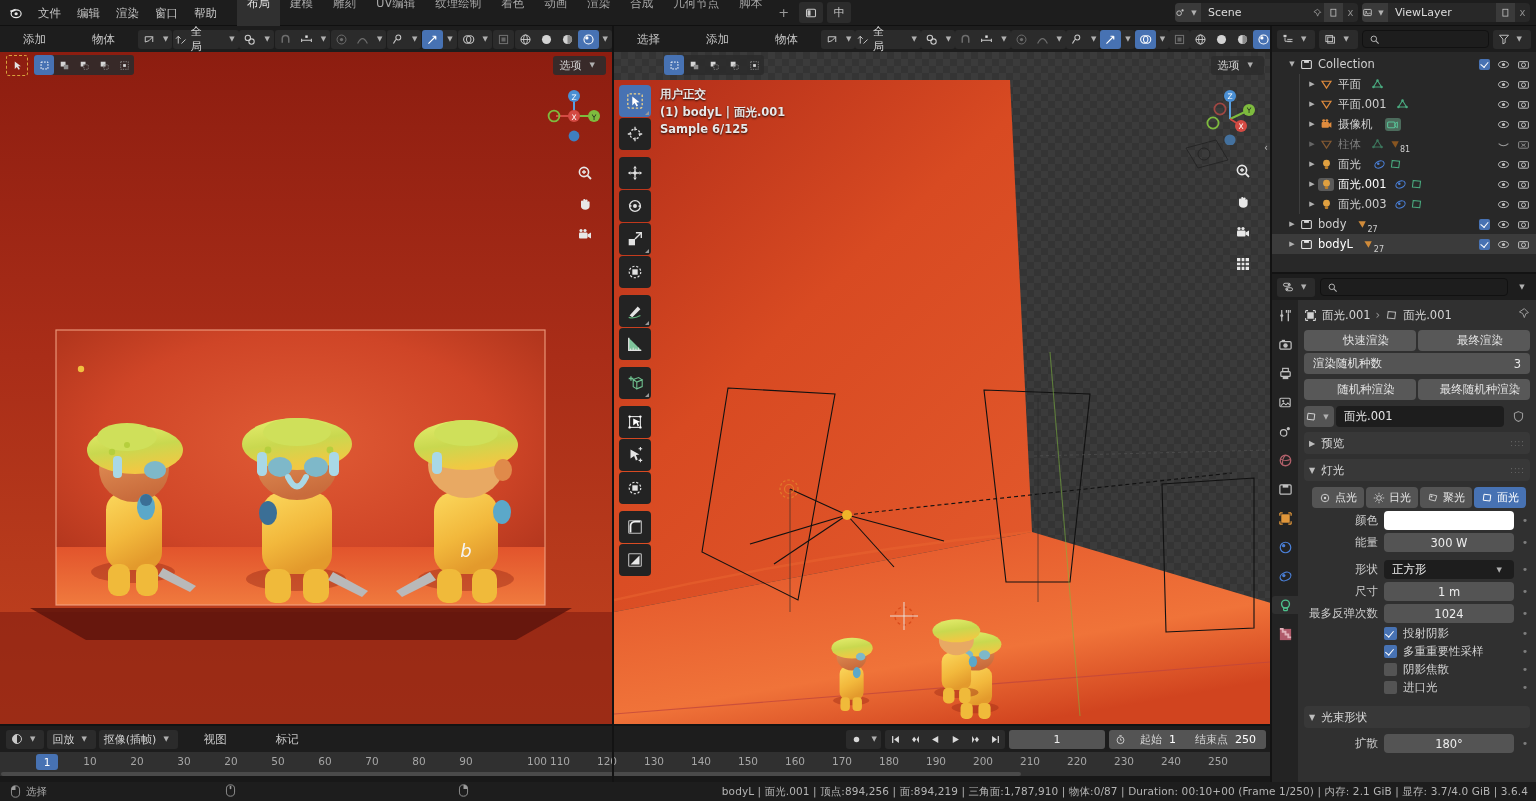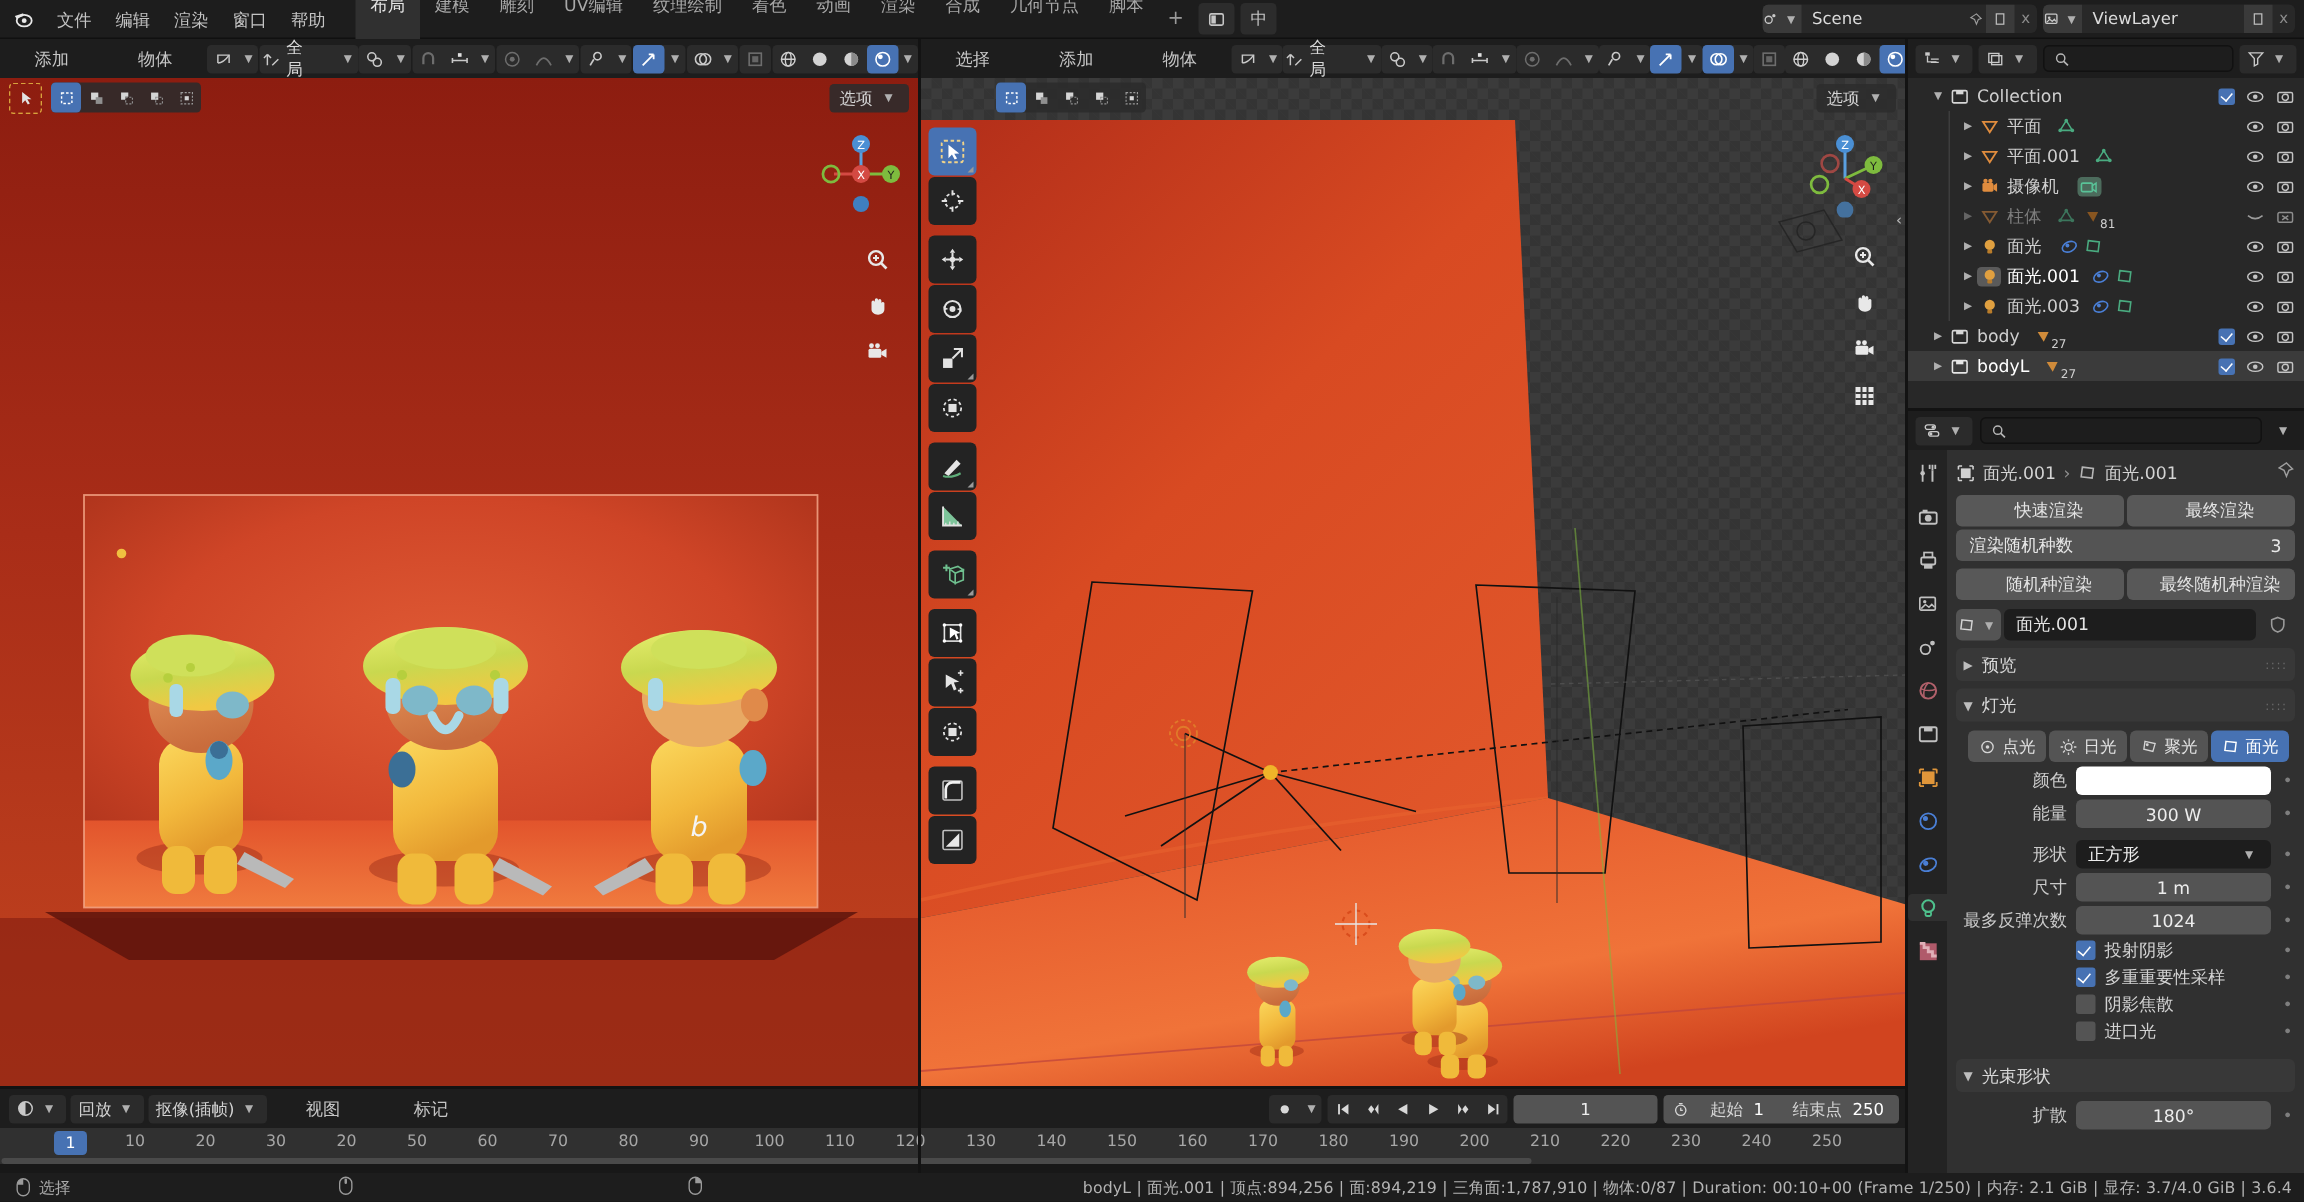--- a/index.html
+++ b/index.html
@@ -997,20 +997,25 @@
         </div>
         <div class="tool">
           <svg viewBox="0 0 20 20">
               <rect x="3" y="3" width="14" height="14" rx="1" fill="none" stroke="#c0c0c0" stroke-width="1.2"></rect>
               <path d="M5 15 L15 5 L15 15 Z" fill="#e8e8e8"></path>
             </svg>
         </div>
       </div>
     </div>
 
+    <div class="vp-text" style="left:46px; top:34px;">
+      <div>用户正交</div>
+      <div>(1) bodyL | 面光.001</div>
+      <div>Sample 6/125</div>
+    </div>
 
     <svg class="gizmo" viewBox="0 0 60 60" style="right:10px;top:33px;">
       <line x1="30" y1="34" x2="30" y2="14" stroke="#5aa0e0" stroke-width="2"></line>
       <line x1="30" y1="34" x2="47" y2="26" stroke="#7ebb3e" stroke-width="2"></line>
       <line x1="30" y1="34" x2="40" y2="40" stroke="#d44a43" stroke-width="2"></line>
       <circle cx="30" cy="11" r="6" fill="#4a8fd4"></circle>
         <text x="30" y="14.2" font-size="7.5" fill="#fff" text-anchor="middle" font-family="DejaVu Sans">Z</text>
       <circle cx="49" cy="25" r="6" fill="#7ebb3e"></circle>
         <text x="49" y="28.2" font-size="7.5" fill="#1d1d1d" text-anchor="middle" font-family="DejaVu Sans">Y</text>
       <circle cx="41" cy="41" r="6" fill="#d44a43"></circle>
@@ -1734,21 +1739,21 @@
       <div class="phead" style="left:36px;">1</div>
       <div class="tick" style="left:90px;">10</div>
       <div class="tick" style="left:137px;">20</div>
       <div class="tick" style="left:184px;">30</div>
       <div class="tick" style="left:231px;">20</div>
       <div class="tick" style="left:278px;">50</div>
       <div class="tick" style="left:325px;">60</div>
       <div class="tick" style="left:372px;">70</div>
       <div class="tick" style="left:419px;">80</div>
       <div class="tick" style="left:466px;">90</div>
-      <div class="tick" style="left:513px;text-align:center;">100</div>
+      <div class="tick" style="left:537px;text-align:center;">100</div>
       <div class="tick" style="left:560px;">110</div>
       <div class="tick" style="left:607px;">120</div>
       <div class="tick" style="left:654px;">130</div>
       <div class="tick" style="left:701px;">140</div>
       <div class="tick" style="left:748px;">150</div>
       <div class="tick" style="left:795px;">160</div>
       <div class="tick" style="left:842px;">170</div>
       <div class="tick" style="left:889px;">180</div>
       <div class="tick" style="left:936px;">190</div>
       <div class="tick" style="left:983px;">200</div>

